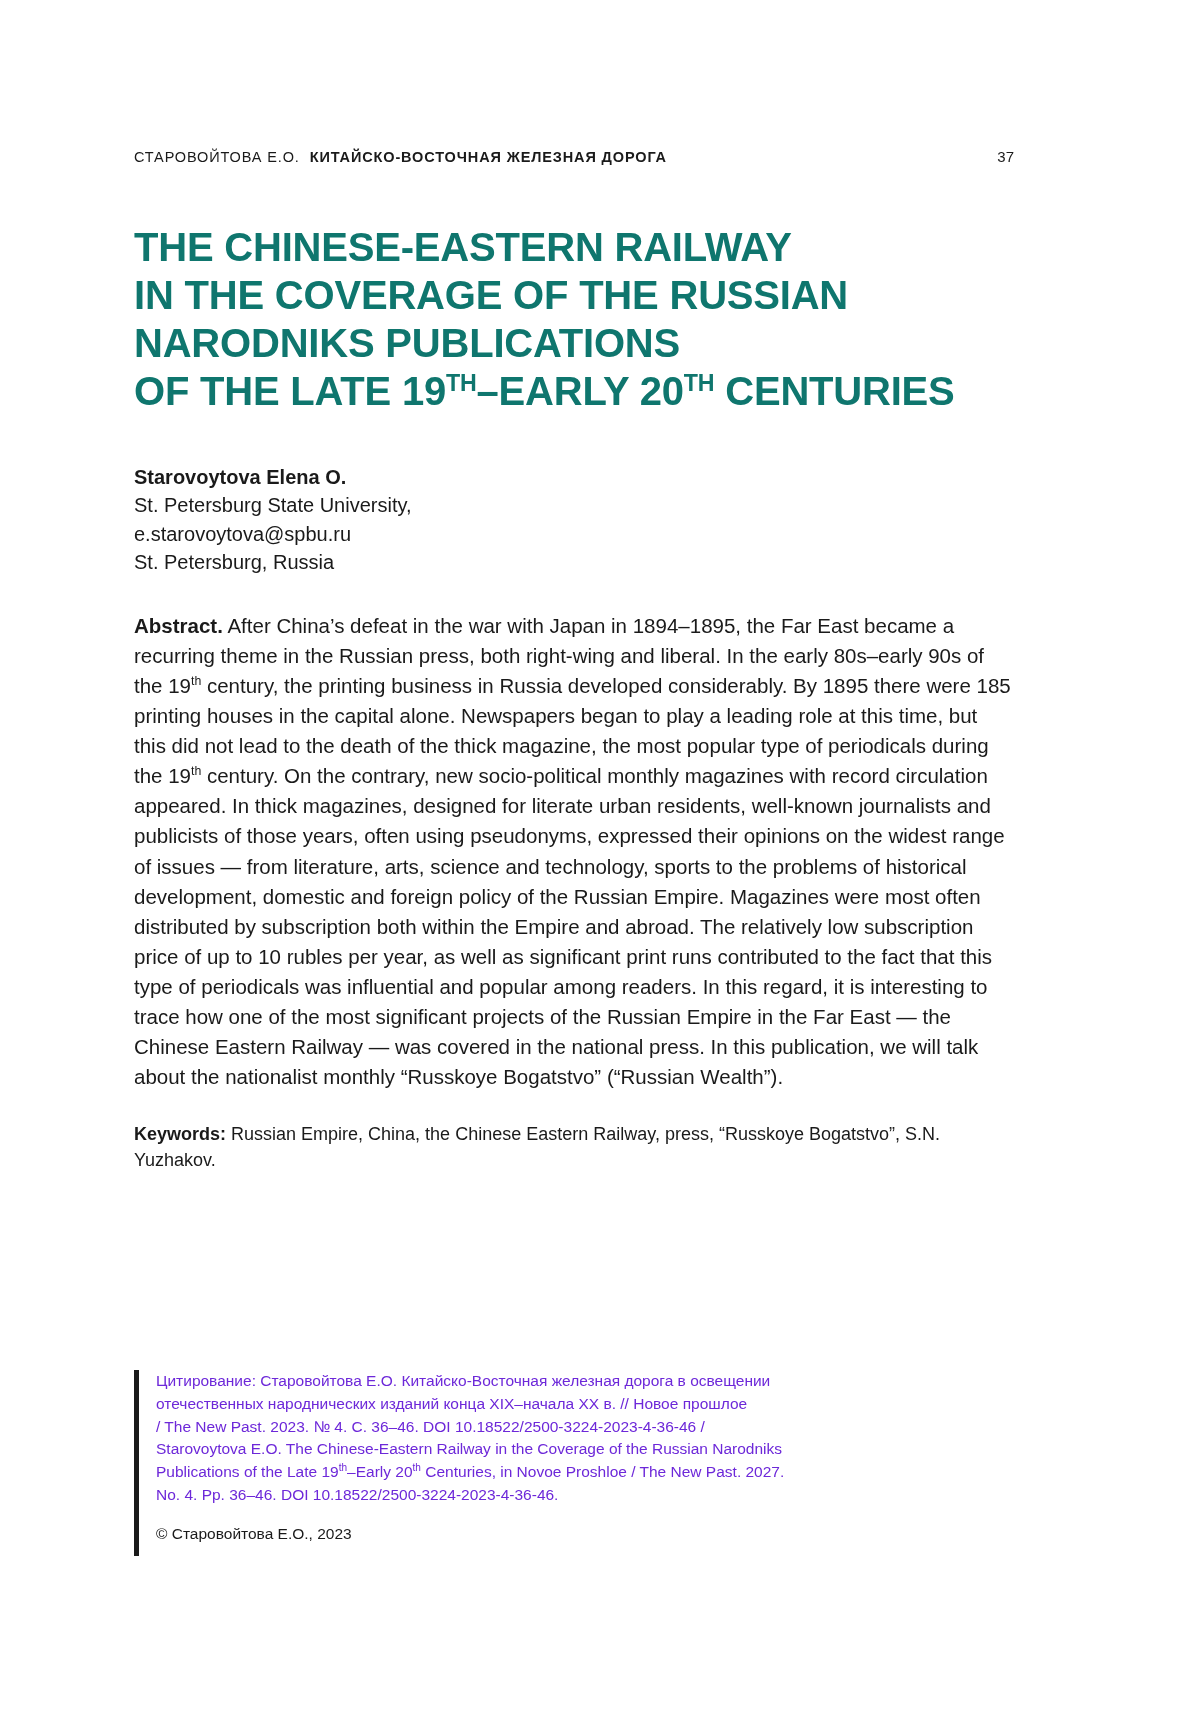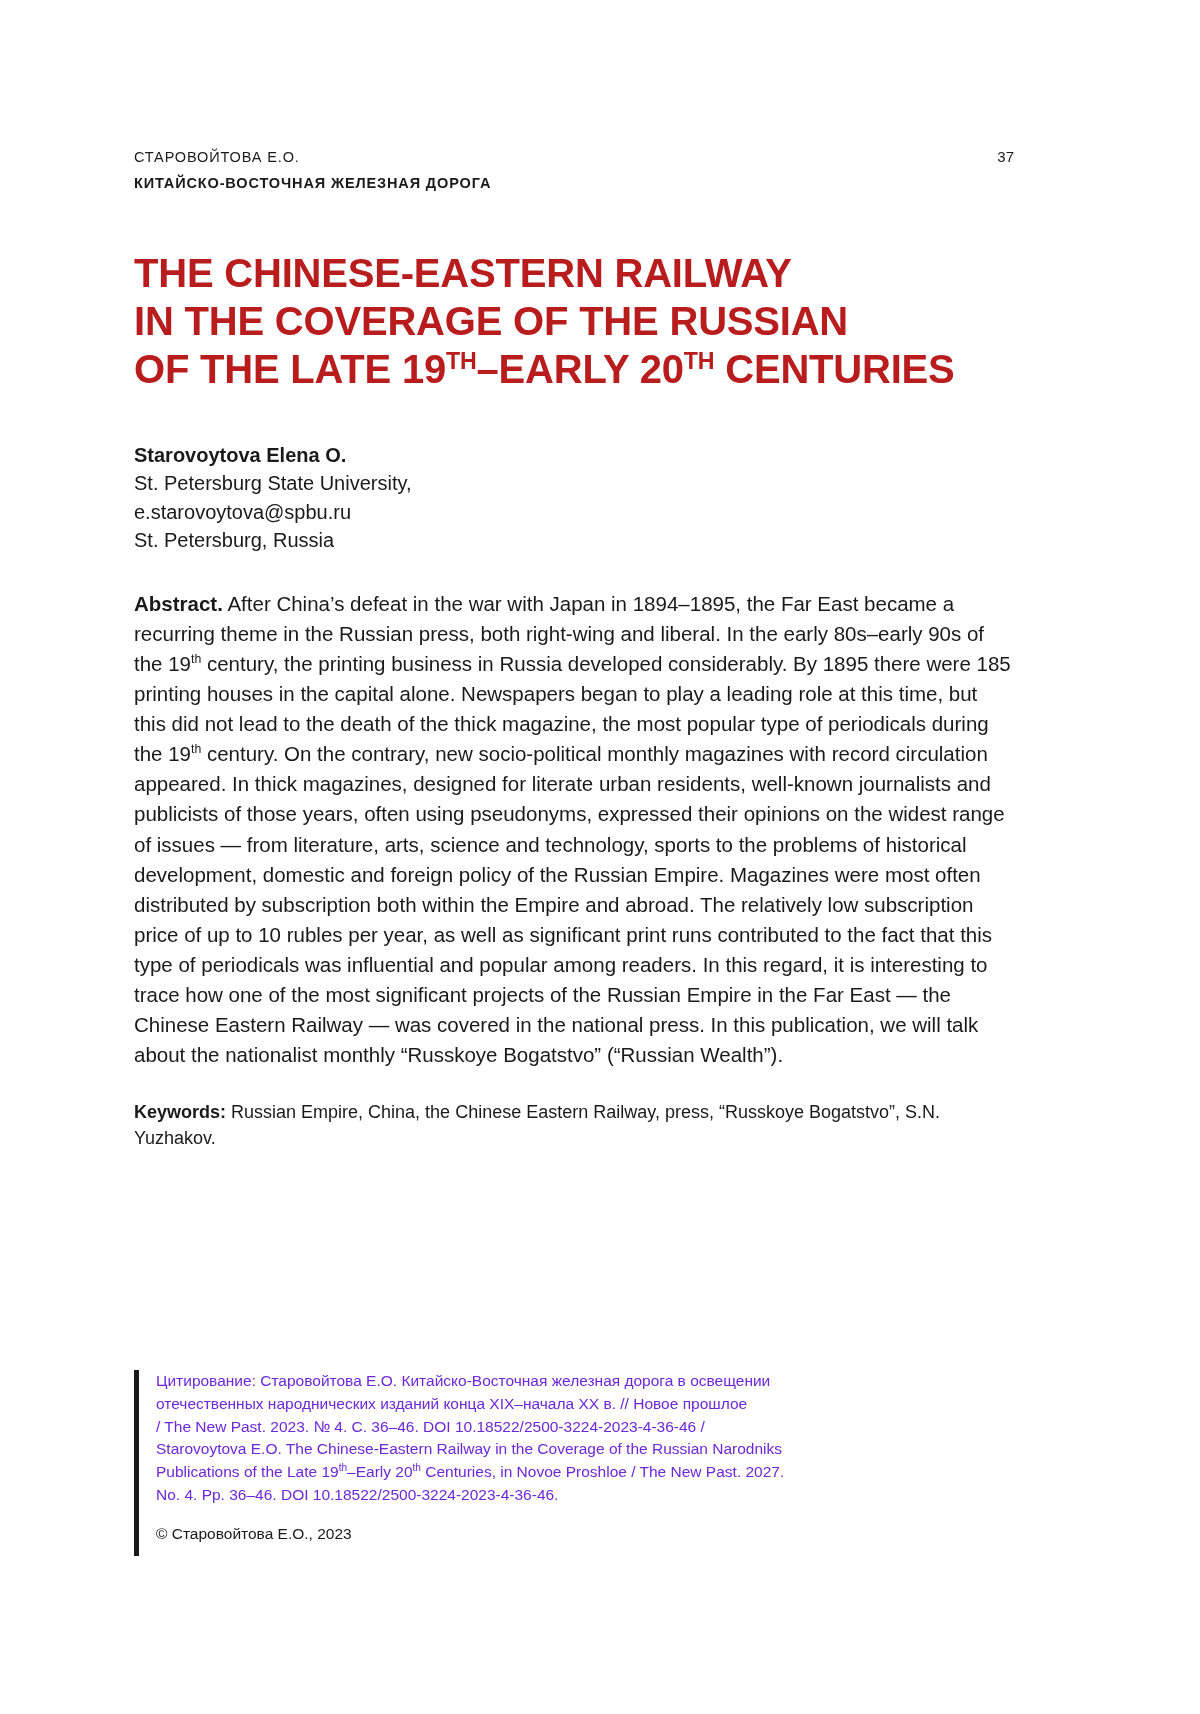--- a/index.html
+++ b/index.html
@@ -37,21 +37,20 @@
     font-size: 14.5px;
     letter-spacing: 0.06em;
     color: #1a1a1a;
     margin-bottom: 58px;
   }
   .runhead-left {
     display: flex;
     align-items: baseline;
     gap: 10px;
     white-space: nowrap;
-    flex-direction: column;
   }
   .runhead-author {
     font-weight: 400;
   }
   .runhead-title {
     font-weight: 700;
   }
   .runhead-page {
     font-weight: 400;
     font-size: 15px;
@@ -59,21 +58,21 @@
     text-align: right;
   }
 
   
   .doc-title {
     font-size: 40px;
     line-height: 1.20;
     font-weight: 700;
     letter-spacing: -0.005em;
     margin: 0 0 48px 0;
-    color: #b91c1c;
+    color: #0f766e;
   }
   .doc-title .ln { display: block; white-space: nowrap; }
   .doc-title sup {
     font-size: 0.58em;
     vertical-align: super;
     line-height: 0;
     font-weight: 700;
   }
 
   
@@ -150,20 +149,21 @@
       <div class="runhead-left">
         <span class="runhead-author">СТАРОВОЙТОВА Е.О.</span>
         <span class="runhead-title">КИТАЙСКО-ВОСТОЧНАЯ ЖЕЛЕЗНАЯ ДОРОГА</span>
       </div>
       <span class="runhead-page">37</span>
     </div>
 
     <h1 class="doc-title">
       <span class="ln">THE CHINESE-EASTERN RAILWAY</span>
       <span class="ln">IN THE COVERAGE OF THE RUSSIAN</span>
+      <span class="ln">NARODNIKS PUBLICATIONS</span>
       <span class="ln"><span>OF THE LATE 19</span><sup>TH</sup><span>–EARLY 20</span><sup>TH</sup><span> CENTURIES</span></span>
     </h1>
 
     <div class="author-block">
       <div class="author-name">Starovoytova Elena O.</div>
       <div class="author-line">St. Petersburg State University,</div>
       <div class="author-line">e.starovoytova@spbu.ru</div>
       <div class="author-line">St. Petersburg, Russia</div>
     </div>
 

